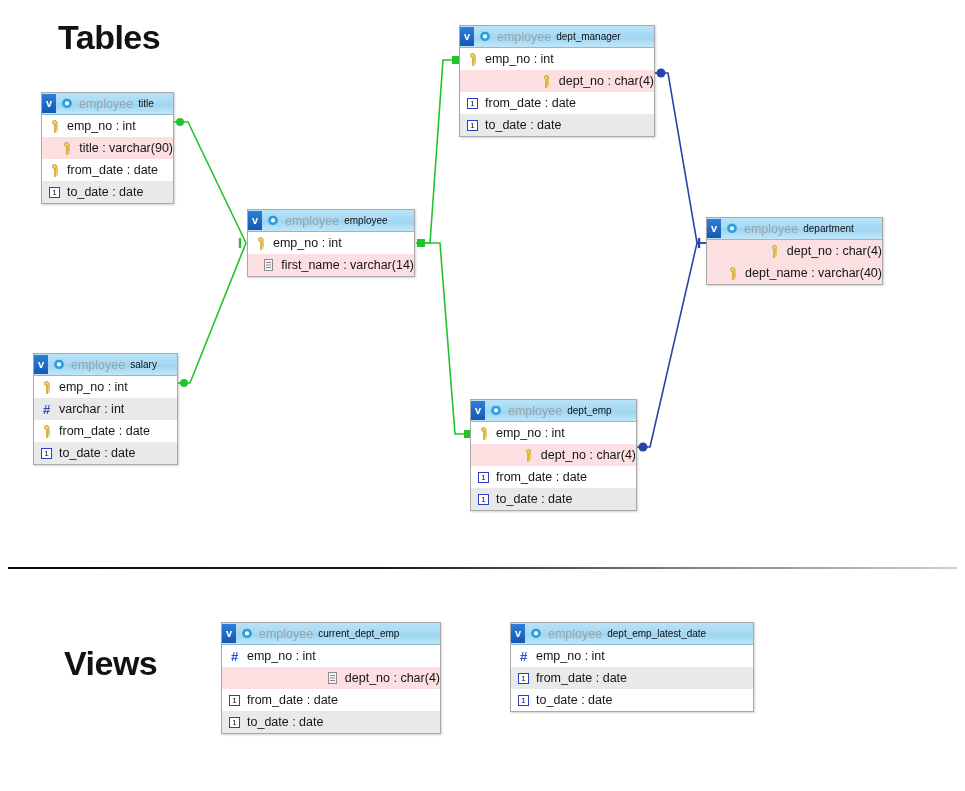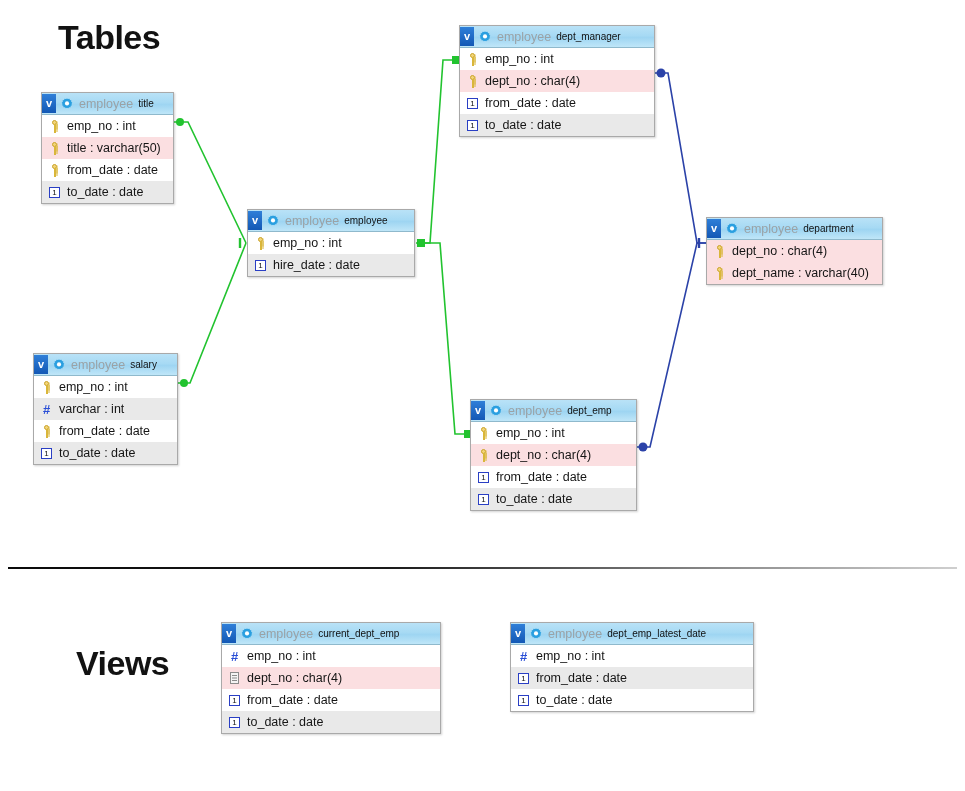--- a/index.html
+++ b/index.html
@@ -84,21 +84,21 @@
     display:flex;
     align-items:center;
     padding-left:6px;
     white-space:nowrap;
     background:#ffffff;
     color:#171717;
     font-size:12.5px;
     border-bottom:0;
   }
   .row.alt{background:#e9e9e9;}
-  .row.hl{background:#fbdfe1;}
+  .row.hl{background:#fbdfe1;justify-content:flex-end;}
   .row .ico{
     width:13px;height:13px;
     flex:0 0 auto;
     margin-right:6px;
     position:relative;
   }
 
   
   .ico.key::before{
     content:"";position:absolute;left:4px;top:0px;width:5px;height:5px;
@@ -173,42 +173,42 @@
       <path d="M699,238 L699,248" stroke="#2b42a8" stroke-width="2.4" fill="none"></path>
     </g>
 
     <g>
       <path d="M637,447 L650,447 L697,243 L706,243" fill="none" stroke="#2b42a8" stroke-width="1.6"></path>
       <circle cx="643" cy="447" r="4.5" fill="#2b42a8"></circle>
     </g>
   </svg>
 
   <div class="section-title" style="left:58px;top:18px;">Tables</div>
-  <div class="section-title" style="left:76px;top:644px;">Views</div>
+  <div class="section-title" style="left:64px;top:644px;">Views</div>
 
   <div class="divider"></div>
 
   <div id="boxes">
       <div class="tbl" style="left: 41px; top: 92px; width: 133px;">
         <div class="tbl-head">
           <div class="vbadge">v</div>
           <div class="gear"><svg width="12" height="12" viewBox="0 0 12 12">
               <path d="M6 0.6 L7 1.1 L8.4 0.7 L9 2 L10.4 2.4 L10.1 3.8 L11.3 4.8 L10.4 5.9 L11 7.2 L9.7 7.8 L9.5 9.2 L8.1 9.2 L7.2 10.3 L6 9.7 L4.8 10.3 L3.9 9.2 L2.5 9.2 L2.3 7.8 L1 7.2 L1.6 5.9 L0.7 4.8 L1.9 3.8 L1.6 2.4 L3 2 L3.6 0.7 L5 1.1 Z" fill="#2a9fe0"></path>
               <circle cx="6" cy="5.4" r="2.1" fill="#ffffff"></circle>
             </svg></div>
           <span class="schema">employee</span>
           <span class="tname">title</span>
         </div>
         <div class="row">
           <span class="ico key"></span>
           <span class="label">emp_no : int</span>
         </div>
         <div class="row hl">
           <span class="ico key"></span>
-          <span class="label">title : varchar(50)</span>
+          <span class="label">title : varchar(90)</span>
         </div>
         <div class="row">
           <span class="ico key"></span>
           <span class="label">from_date : date</span>
         </div>
         <div class="row alt">
           <span class="ico date"></span>
           <span class="label">to_date : date</span>
         </div>
       </div>
@@ -219,23 +219,23 @@
               <path d="M6 0.6 L7 1.1 L8.4 0.7 L9 2 L10.4 2.4 L10.1 3.8 L11.3 4.8 L10.4 5.9 L11 7.2 L9.7 7.8 L9.5 9.2 L8.1 9.2 L7.2 10.3 L6 9.7 L4.8 10.3 L3.9 9.2 L2.5 9.2 L2.3 7.8 L1 7.2 L1.6 5.9 L0.7 4.8 L1.9 3.8 L1.6 2.4 L3 2 L3.6 0.7 L5 1.1 Z" fill="#2a9fe0"></path>
               <circle cx="6" cy="5.4" r="2.1" fill="#ffffff"></circle>
             </svg></div>
           <span class="schema">employee</span>
           <span class="tname">employee</span>
         </div>
         <div class="row">
           <span class="ico key"></span>
           <span class="label">emp_no : int</span>
         </div>
-        <div class="row alt">
-          <span class="ico date"></span>
-          <span class="label">hire_date : date</span>
+        <div class="row hl">
+          <span class="ico txt"></span>
+          <span class="label">first_name : varchar(14)</span>
         </div>
       </div>
       <div class="tbl" style="left: 33px; top: 353px; width: 145px;">
         <div class="tbl-head">
           <div class="vbadge">v</div>
           <div class="gear"><svg width="12" height="12" viewBox="0 0 12 12">
               <path d="M6 0.6 L7 1.1 L8.4 0.7 L9 2 L10.4 2.4 L10.1 3.8 L11.3 4.8 L10.4 5.9 L11 7.2 L9.7 7.8 L9.5 9.2 L8.1 9.2 L7.2 10.3 L6 9.7 L4.8 10.3 L3.9 9.2 L2.5 9.2 L2.3 7.8 L1 7.2 L1.6 5.9 L0.7 4.8 L1.9 3.8 L1.6 2.4 L3 2 L3.6 0.7 L5 1.1 Z" fill="#2a9fe0"></path>
               <circle cx="6" cy="5.4" r="2.1" fill="#ffffff"></circle>
             </svg></div>
           <span class="schema">employee</span>

